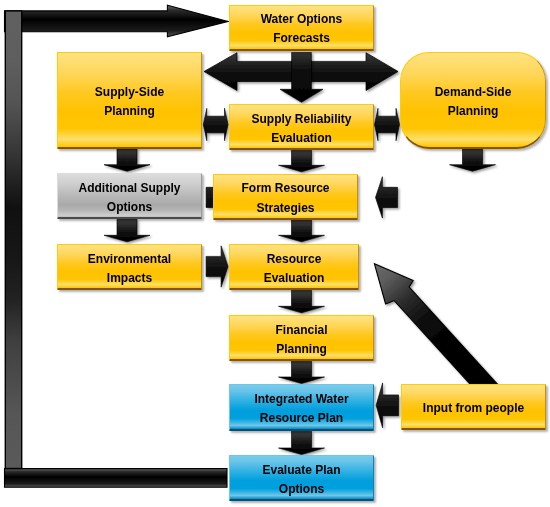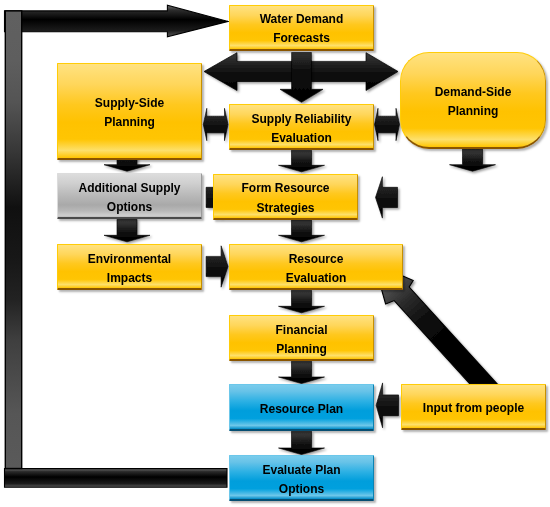--- a/index.html
+++ b/index.html
@@ -96,24 +96,24 @@
       <path d="M397.5,187.3 L382.4,187.3 L382.4,176.7 L375.5,197.4 L382.4,218.1 L382.4,207.5 L397.5,207.5 Z" fill="url(#gArrowH)" stroke="#000000" stroke-width="0.6" filter="url(#arrowShadow)"></path>
       <path d="M206.1,256.4 L221.1,256.4 L221.1,245.8 L228.0,266.5 L221.1,287.2 L221.1,276.6 L206.1,276.6 Z" fill="url(#gArrowH)" stroke="#000000" stroke-width="0.6" filter="url(#arrowShadow)"></path>
       <path d="M398.5,394.9 L382.6,394.9 L382.6,382.9 L376.1,405.3 L382.6,427.8 L382.6,415.7 L398.5,415.7 Z" fill="url(#gArrowH)" stroke="#000000" stroke-width="0.6" filter="url(#arrowShadow)"></path>
       <path d="M203.3,124.5 L206.8,108.3 L206.8,116.2 L224.5,116.2 L224.5,108.3 L228.0,124.5 L224.5,140.7 L224.5,132.8 L206.8,132.8 L206.8,140.7 Z" fill="url(#gArrowH)" stroke="#000000" stroke-width="0.6" filter="url(#arrowShadow)"></path>
       <path d="M374.5,124.5 L378.0,108.3 L378.0,116.2 L396.0,116.2 L396.0,108.3 L399.5,124.5 L396.0,140.7 L396.0,132.8 L378.0,132.8 L378.0,140.7 Z" fill="url(#gArrowH)" stroke="#000000" stroke-width="0.6" filter="url(#arrowShadow)"></path>
       <path d="M291.6,52.5 L311.4,52.5 L311.4,89.3 L323.0,89.3 L301.5,102.3 L280.0,89.3 L291.6,89.3 Z" fill="url(#gArrowVLong)" stroke="#000000" stroke-width="0.6" filter="url(#arrowShadow)"></path>
     <path d="M374.4,263.7 L385.6,304.0 L394.2,300.6 L469.7,383.8 L497.0,383.8 L409.2,287.0 L413.2,280.6 Z" fill="url(#gDiag)" stroke="#000000" stroke-width="1.1" stroke-linejoin="miter" filter="url(#arrowShadow)"></path>
   </svg>
 
   <div class="box yellow" style="left:229px;top:4.6px;width:145px;height:46px;">
-    <span class="ln">Water Demand</span>
+    <span class="ln">Water Options</span>
     <span class="ln">Forecasts</span>
   </div>
-  <div class="box yellow" style="left:57px;top:52px;width:145px;height:96.5px;margin-top:11px;">
+  <div class="box yellow" style="left:57px;top:52px;width:145px;height:96.5px;">
     <span class="ln">Supply-Side</span>
     <span class="ln">Planning</span>
   </div>
   <div class="box yellow" style="left:400px;top:52px;width:146px;height:96.5px;border-radius:29px;">
     <span class="ln">Demand-Side</span>
     <span class="ln">Planning</span>
   </div>
   <div class="box yellow" style="left:229px;top:104.2px;width:145px;height:46px;">
     <span class="ln">Supply Reliability</span>
     <span class="ln">Evaluation</span>
@@ -123,29 +123,30 @@
     <span class="ln">Options</span>
   </div>
   <div class="box yellow" style="left:213px;top:173.5px;width:145px;height:46px;justify-content:space-between;">
     <span class="ln">Form Resource</span>
     <span class="ln">Strategies</span>
   </div>
   <div class="box yellow" style="left:57px;top:244px;width:145px;height:46px;">
     <span class="ln">Environmental</span>
     <span class="ln">Impacts</span>
   </div>
-  <div class="box yellow" style="left:229px;top:244px;width:174px;height:46px;text-align:center;">
+  <div class="box yellow" style="left:229px;top:244px;width:130px;height:46px;text-align:center;">
     <span class="ln">Resource</span>
     <span class="ln">Evaluation</span>
   </div>
   <div class="box yellow" style="left:229px;top:315px;width:145px;height:46px;">
     <span class="ln">Financial</span>
     <span class="ln">Planning</span>
   </div>
   <div class="box blue" style="left:229px;top:384px;width:145px;height:47px;">
+    <span class="ln">Integrated Water</span>
     <span class="ln">Resource Plan</span>
   </div>
   <div class="box yellow" style="left:401px;top:384px;width:145px;height:46px;">
     <span class="ln">Input from people</span>
     <span class="ln"></span>
   </div>
   <div class="box blue" style="left:229px;top:455px;width:145px;height:46px;">
     <span class="ln">Evaluate Plan</span>
     <span class="ln">Options</span>
   </div>

